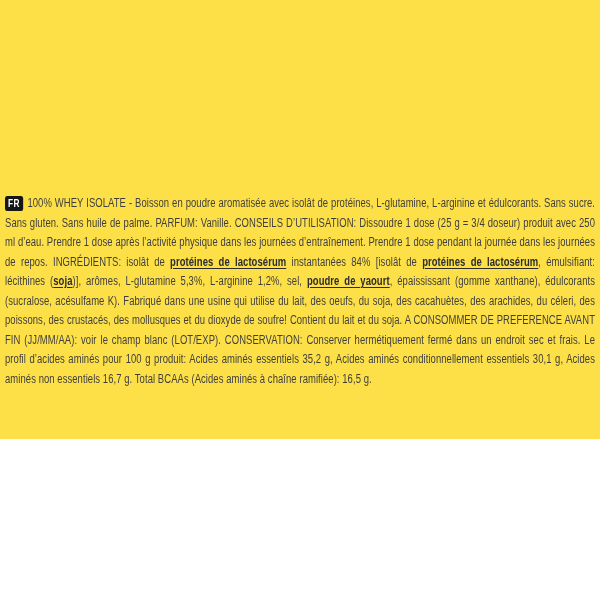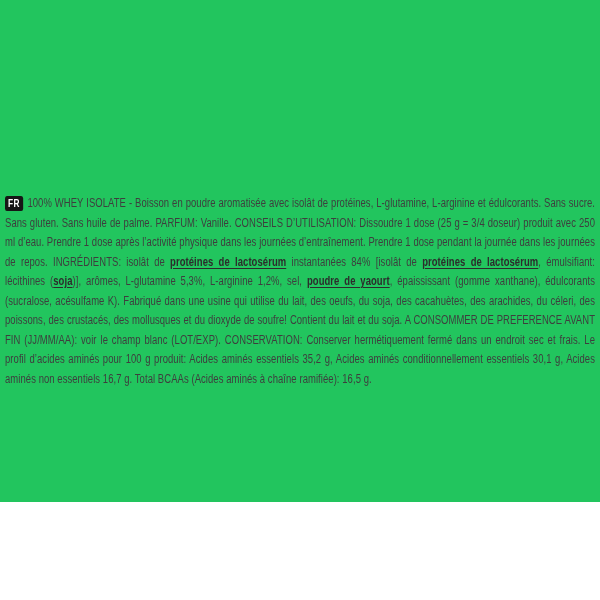--- a/index.html
+++ b/index.html
@@ -3,22 +3,22 @@
 <meta charset="utf-8">
 <style>
   html, body {
     margin: 0;
     padding: 0;
     background: #ffffff;
   }
   .canvas {
     position: relative;
     width: 600px;
-    height: 502px;
-    background: #22c55e;
+    height: 439px;
+    background: #fde047;
     overflow: hidden;
   }
   .label-text-wrap {
     position: absolute;
     top: 194px;
     left: 5px;
     width: 780px;                 
     transform: scaleX(0.7564);    
     transform-origin: 0 0;
   }

